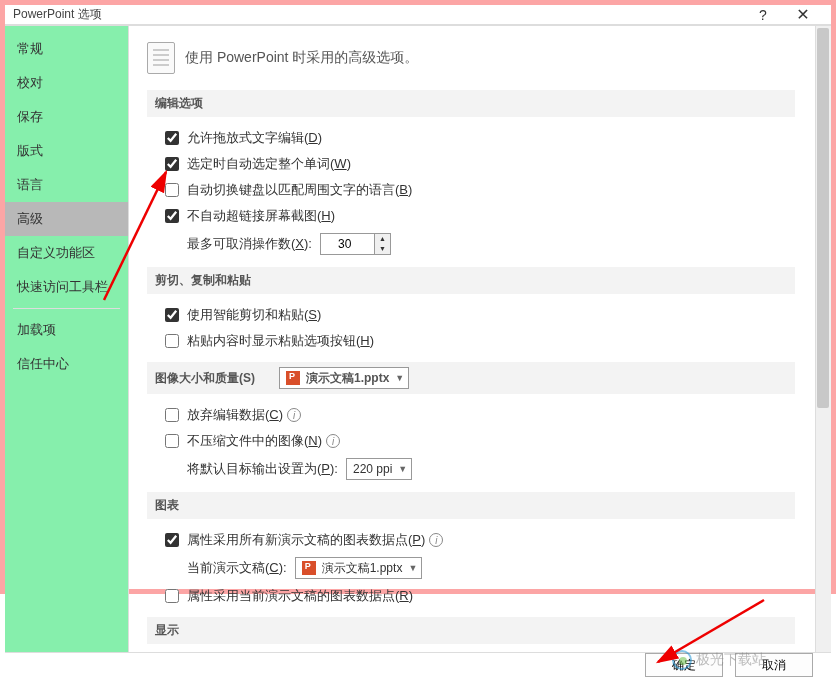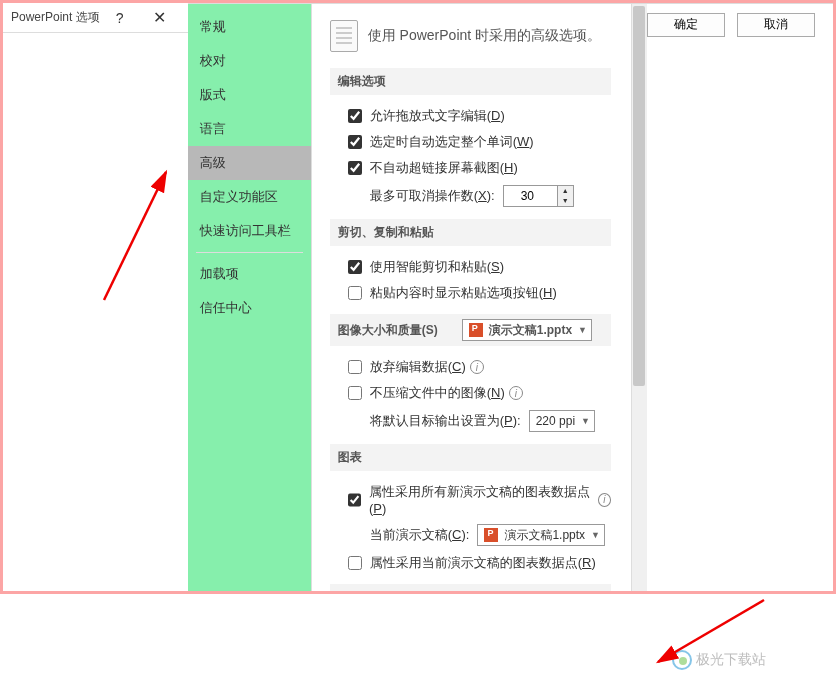--- a/index.html
+++ b/index.html
@@ -1,17 +1,17 @@
 <!DOCTYPE html>
 <html><head>
 <meta charset="utf-8">
 <style>
 * { box-sizing: border-box; margin: 0; padding: 0; font-family: "Microsoft YaHei", "Segoe UI", sans-serif; }
 body { background: #fff; width: 836px; height: 678px; overflow: hidden; position: relative; }
-.dialog { width: 836px; height: 594px; border: 3px solid #fca5a5; display: flex; flex-direction: row; background: #fff; }
+.dialog { width: 836px; height: 594px; border: 5px solid #fca5a5; display: flex; flex-direction: column; background: #fff; }
 .titlebar { height: 30px; display: flex; align-items: center; padding: 0 8px; font-size: 12px; border-bottom: 1px solid #ddd; }
 .titlebar .title { flex: 1; color: #444; }
 .titlebar .help, .titlebar .close { width: 40px; text-align: center; font-size: 14px; color: #333; cursor: pointer; }
 .titlebar .close { font-size: 16px; }
 .body { flex: 1; display: flex; border-top: 1px solid #ddd; }
 .sidebar { width: 124px; background: #86efac; border-right: 1px solid #ddd; padding-top: 6px; }
 .sidebar .item { padding: 8px 12px; font-size: 13px; color: #333; cursor: pointer; }
 .sidebar .item.active { background: #b8b8b8; }
 .sidebar .sep { height: 1px; background: #ddd; margin: 4px 8px; }
 .content { flex: 1; overflow-y: auto; padding: 12px 16px 0 18px; position: relative; }
@@ -51,20 +51,21 @@
 <div class="dialog">
   <div class="titlebar">
     <span class="title">PowerPoint 选项</span>
     <span class="help">?</span>
     <span class="close">✕</span>
   </div>
   <div class="body">
     <div class="sidebar">
       <div class="item">常规</div>
       <div class="item">校对</div>
+      <div class="item">保存</div>
       <div class="item">版式</div>
       <div class="item">语言</div>
       <div class="item active">高级</div>
       <div class="item">自定义功能区</div>
       <div class="item">快速访问工具栏</div>
       <div class="sep"></div>
       <div class="item">加载项</div>
       <div class="item">信任中心</div>
     </div>
     <div class="content">
@@ -78,20 +79,24 @@
       </div>
 
       <div class="section-hdr">编辑选项</div>
       <div class="opt-row">
         <input type="checkbox" checked="" style="">
         <span><span>允许拖放式文字编辑(</span><span class="u">D</span><span>)</span></span>
       </div>
       <div class="opt-row">
         <input type="checkbox" checked="" style="">
         <span><span>选定时自动选定整个单词(</span><span class="u">W</span><span>)</span></span>
+      </div>
+      <div class="opt-row">
+        <input type="checkbox" style="">
+        <span><span>自动切换键盘以匹配周围文字的语言(</span><span class="u">B</span><span>)</span></span>
       </div>
       <div class="opt-row">
         <input type="checkbox" checked="" style="">
         <span><span>不自动超链接屏幕截图(</span><span class="u">H</span><span>)</span></span>
       </div>
       <div class="opt-row">
         <span style="margin-left:22px"><span>最多可取消操作数(</span><span class="u">X</span><span>):</span></span>
         <span class="spin">
           <input value="30" style="">
           <span class="btns">

